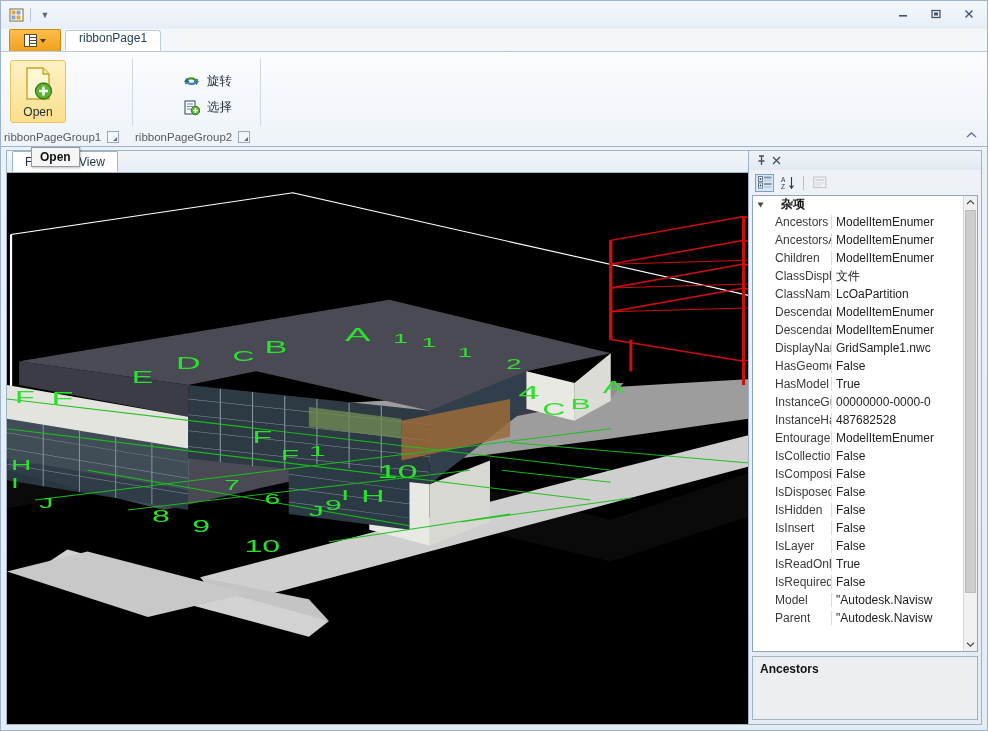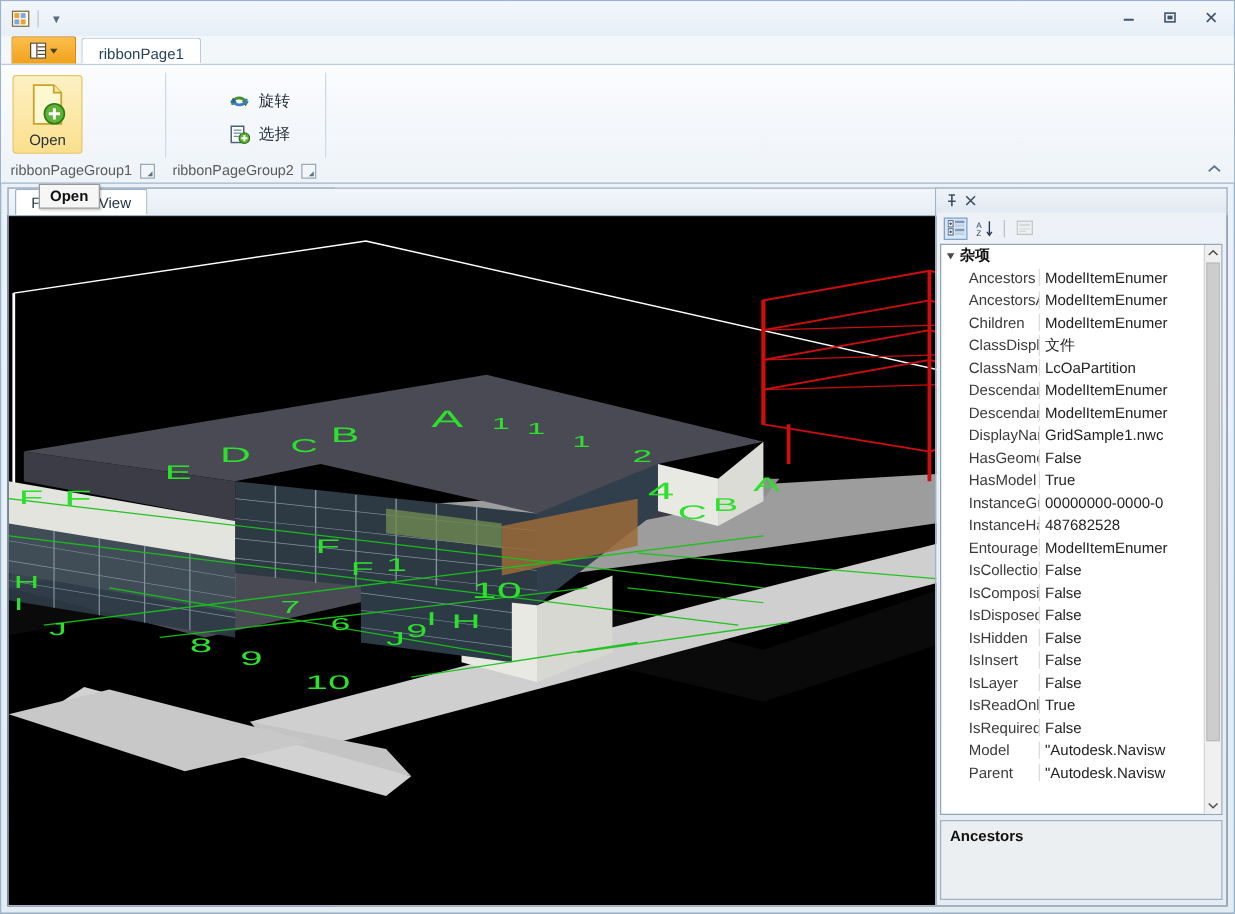--- a/index.html
+++ b/index.html
@@ -34,29 +34,29 @@
            display:flex;align-items:center;justify-content:center;gap:3px;box-sizing:border-box;}
   .app-btn .grid{width:13px;height:13px;border:1.4px solid #5a4a2a;background:#fff;
                  display:flex;box-sizing:border-box;}
   .app-btn .grid i{display:block;width:4px;border-right:1.4px solid #5a4a2a;}
   .app-btn .grid u{display:block;flex:1;background:
       linear-gradient(#5a4a2a,#5a4a2a) 0 2px/100% 1.3px no-repeat,
       linear-gradient(#5a4a2a,#5a4a2a) 0 5px/100% 1.3px no-repeat,
       linear-gradient(#5a4a2a,#5a4a2a) 0 8px/100% 1.3px no-repeat;}
   .app-btn .car{border-left:3px solid transparent;border-right:3px solid transparent;
                 border-top:4px solid #4a3c1e;}
-  .rtab{height:21px;margin-left:4px;padding:0 13px;display:flex;align-items:flex-end;
+  .rtab{height:21px;margin-left:4px;padding:0 13px;display:flex;align-items:flex-start;
         background:#fff;border:1px solid #b9cade;border-bottom:1px solid #fff;
         border-radius:3px 3px 0 0;font-size:12px;color:#26435e;box-sizing:border-box;}
   .ribbon-body{position:relative;height:94px;background:linear-gradient(#fbfcfe,#eef3f8);
                border-bottom:1px solid #9db4ca;}
   .rgroup{position:absolute;top:0;height:94px;box-sizing:border-box;}
   .rgroup-items{height:74px;display:flex;align-items:center;padding:4px 6px 0 6px;box-sizing:border-box;}
   .rgroup-label{position:absolute;bottom:1px;left:0;right:4px;height:17px;
-                display:flex;align-items:center;justify-content:center;gap:6px;
+                display:flex;align-items:center;gap:6px;
                 font-size:11.5px;color:#5a5a5a;}
   .rgroup-sep{position:absolute;top:6px;bottom:20px;width:1px;background:#cdd9e5;}
   .dlg-launch{width:10px;height:10px;border:1px solid #9aa9b8;position:relative;background:#f3f6f9;}
   .dlg-launch:after{content:"";position:absolute;right:1px;bottom:1px;
       border-left:4px solid transparent;border-bottom:4px solid #5f6f80;}
   .bigbtn{width:56px;display:flex;flex-direction:column;align-items:center;gap:3px;
           padding:5px 2px 3px;box-sizing:border-box;border-radius:3px;}
   .bigbtn.hot{background:linear-gradient(#fdf1c4,#fadf8d);border:1px solid #e8c55c;}
   .bigbtn .lbl{font-size:12px;color:#26303a;}
   .smallbtn{display:flex;align-items:center;gap:7px;height:26px;padding:0 6px;box-sizing:border-box;}
@@ -114,21 +114,21 @@
   .prop-toolbar{position:absolute;left:3px;right:3px;top:21px;height:21px;
                 display:flex;align-items:center;gap:4px;padding:0 3px;box-sizing:border-box;}
   .ptb{width:19px;height:18px;display:flex;align-items:center;justify-content:center;
        box-sizing:border-box;border:1px solid transparent;}
   .ptb.sel{background:#d7e7f8;border:1px solid #7da2c8;}
   .ptb.dis{opacity:.45;}
   .ptb-sep{width:1px;height:14px;background:#b5c3d1;margin:0 2px;}
   .grid-wrap{position:absolute;left:3px;right:3px;top:44px;bottom:72px;
              background:#fff;border:1px solid #8fa6bb;overflow:hidden;}
   .grid-scroll{position:absolute;left:0;right:13px;top:0;bottom:0;overflow:hidden;}
-  .cat-row{display:flex;align-items:center;height:17px;padding-left:5px;gap:5px;
+  .cat-row{display:flex;align-items:center;height:17px;padding-left:5px;gap:18px;
            font-weight:bold;font-size:12px;color:#111;}
   .cat-tri{width:0;height:0;border-left:5px solid #4a4a4a;
            border-top:3.5px solid transparent;border-bottom:3.5px solid transparent;
            transform:rotate(90deg);}
   .prow{display:flex;height:18px;align-items:center;font-size:12px;color:#333;}
   .prow .k{width:78px;padding-left:22px;box-sizing:border-box;color:#3a3a3a;
            white-space:nowrap;overflow:hidden;}
   .prow .v{flex:1;padding-left:4px;border-left:1px solid #dcdcdc;color:#222;
            white-space:nowrap;overflow:hidden;}
   .vscroll{position:absolute;right:0;top:0;bottom:0;width:13px;background:#f0f0f0;

